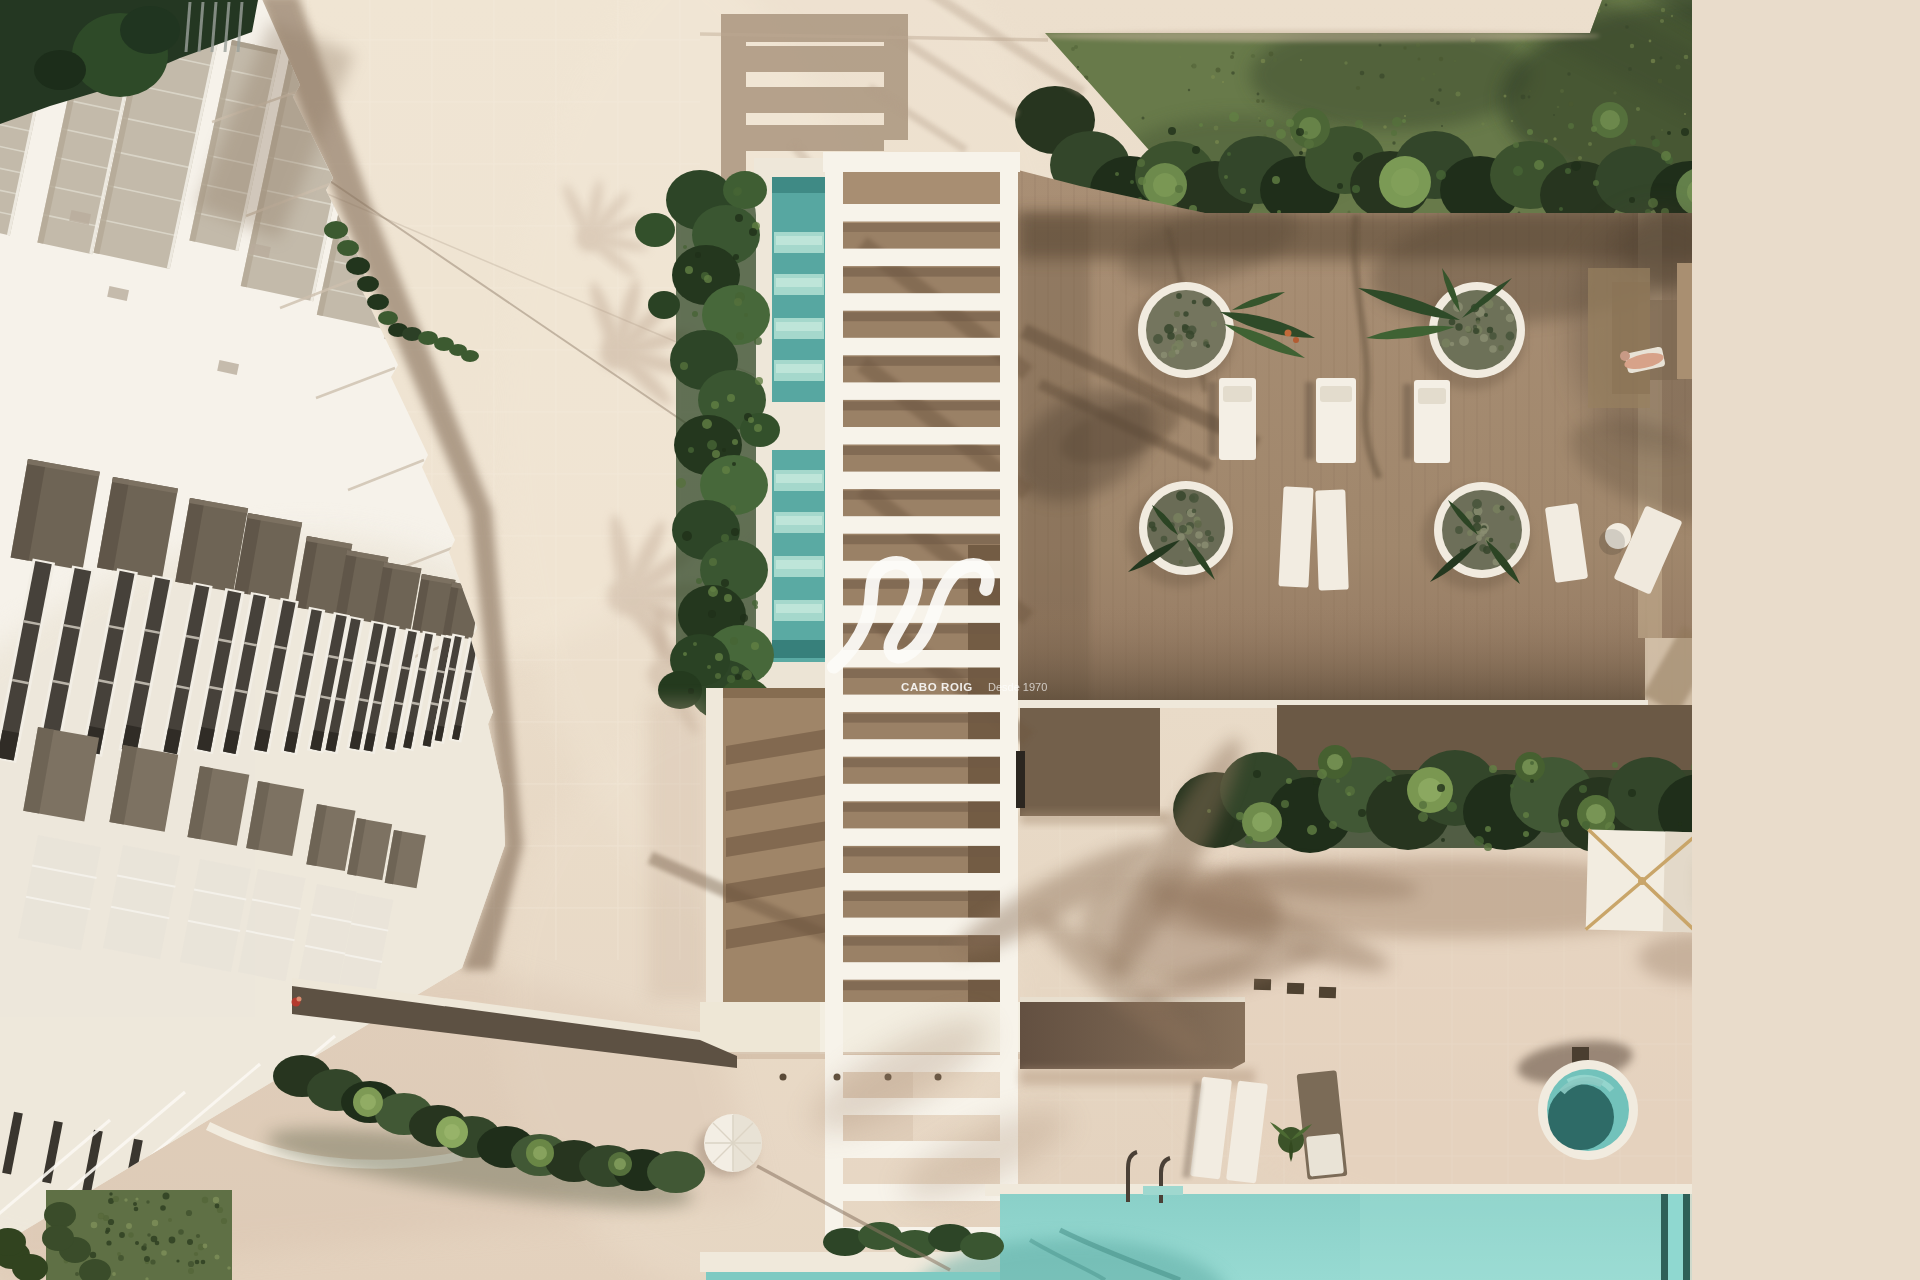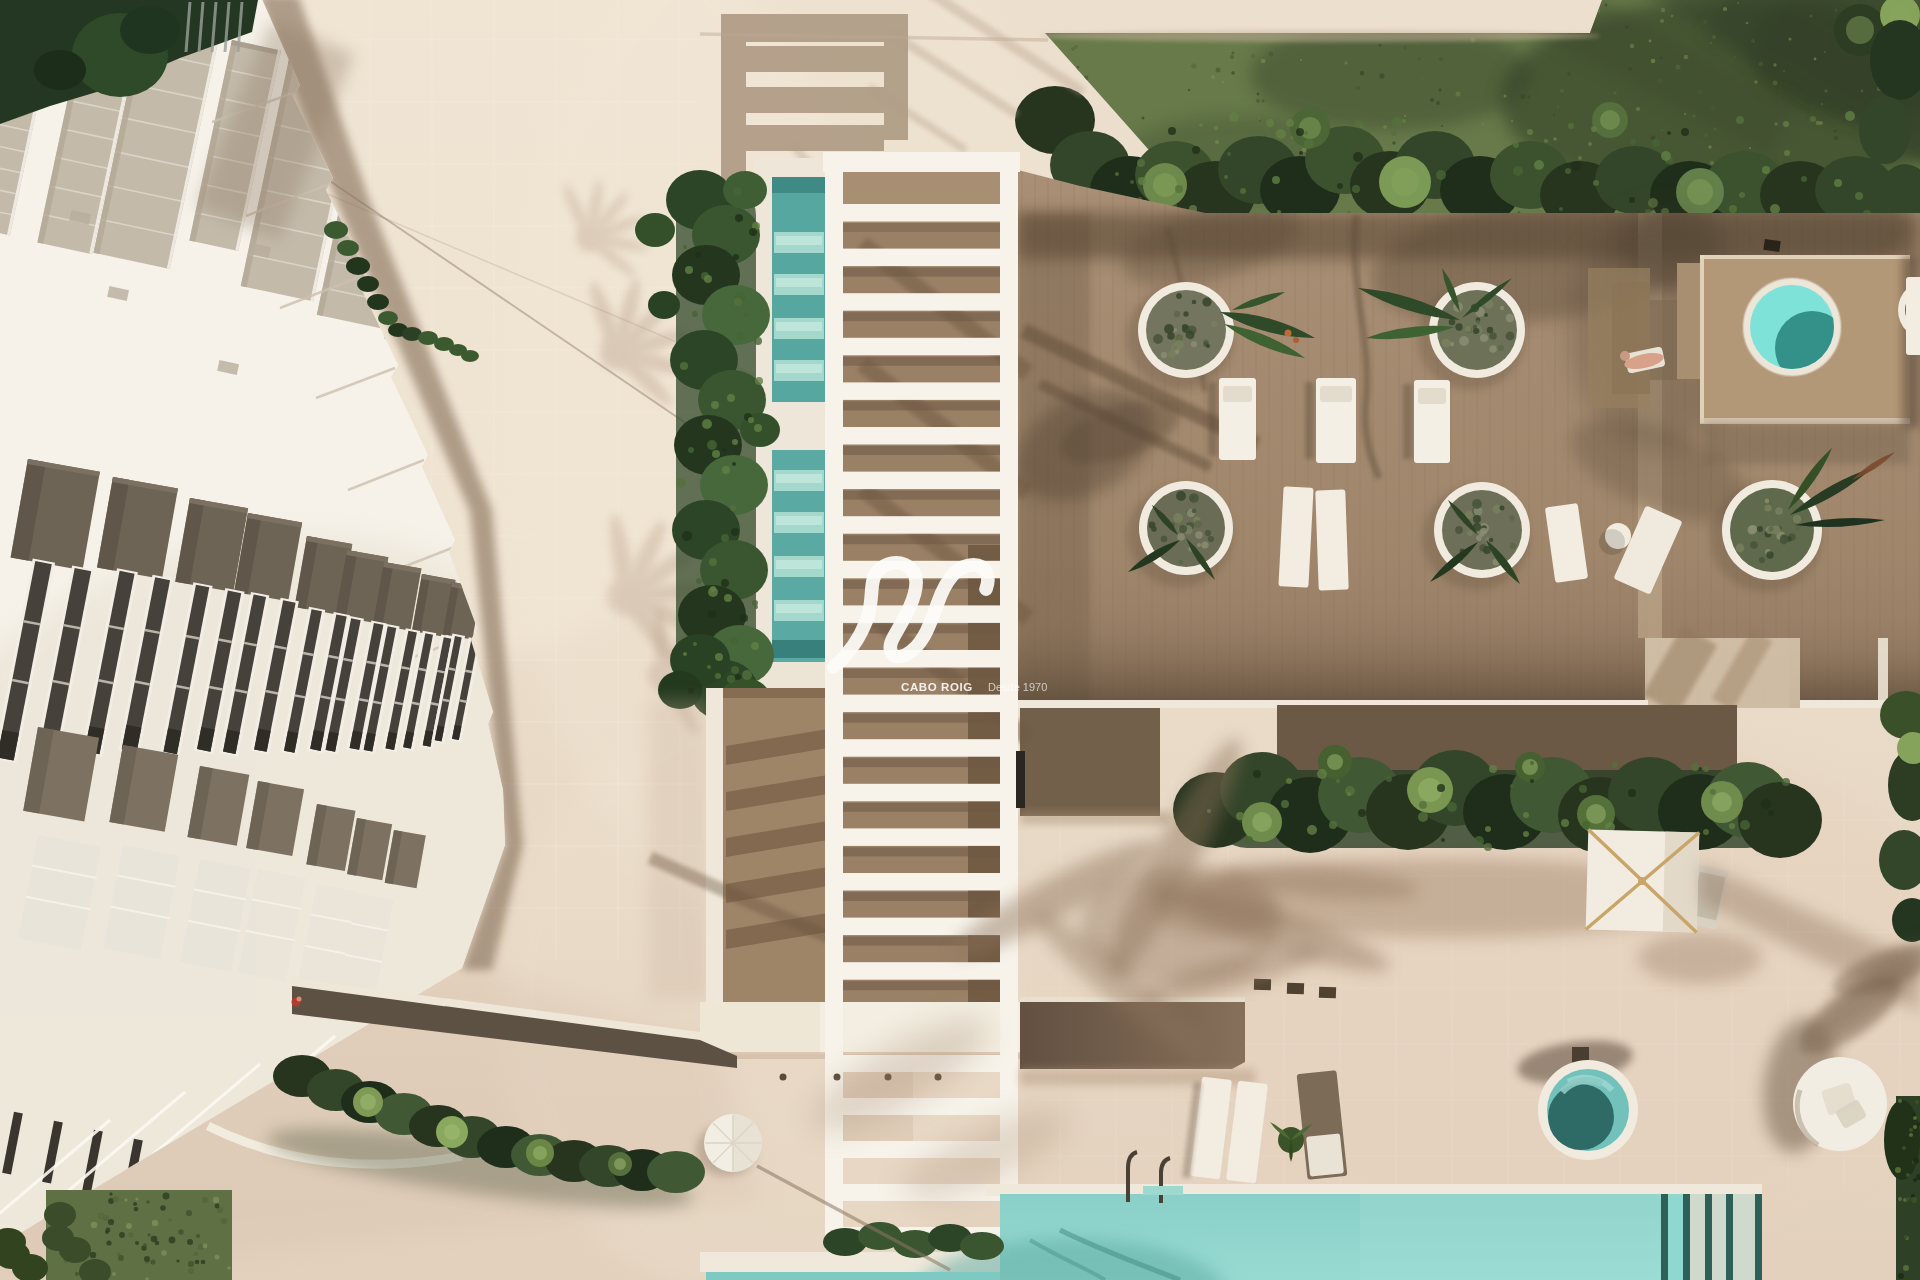--- a/index.html
+++ b/index.html
@@ -1,15 +1,15 @@
 <!DOCTYPE html>
 <html><head><meta charset="utf-8">
 <style>
 html,body{margin:0;padding:0;background:#e9dccb;}
-#scene{position:relative;width:1920px;height:1280px;overflow:hidden;font-family:"Liberation Sans",sans-serif;}
+#scene{position:relative;width:1692px;height:1280px;overflow:hidden;font-family:"Liberation Sans",sans-serif;}
 </style></head>
 <body>
 <div id="scene">
 <svg width="1920" height="1280" viewBox="0 0 1920 1280">
 <defs>
 <linearGradient id="pave" x1="0" y1="0" x2="0" y2="1">
  <stop offset="0" stop-color="#ecdfcd"></stop>
           <stop offset="0.55" stop-color="#e9dbc8"></stop>
           <stop offset="1" stop-color="#e3d1bd"></stop>
 </linearGradient>

